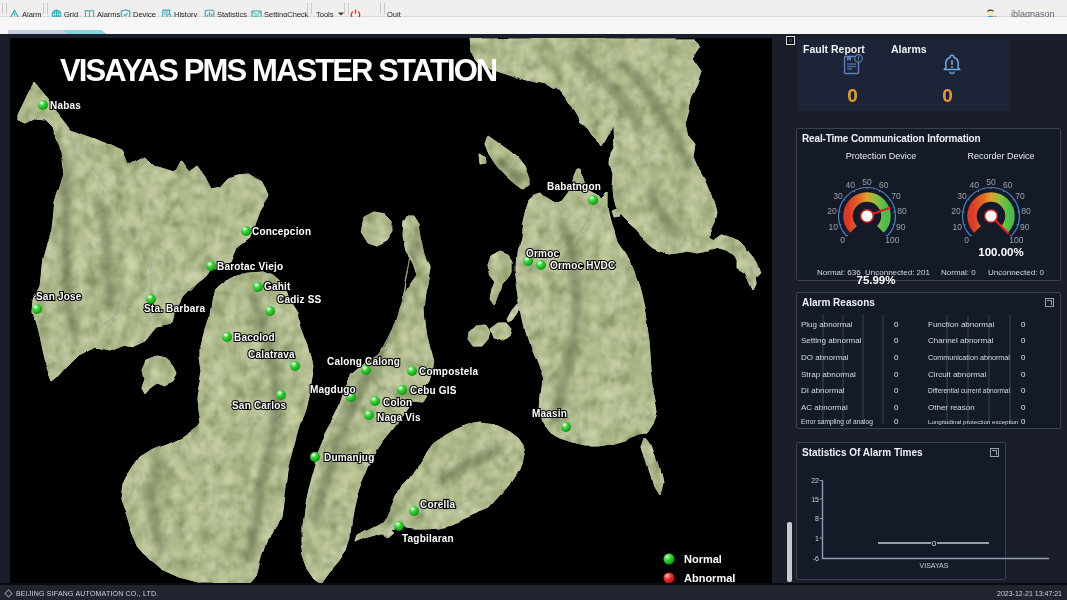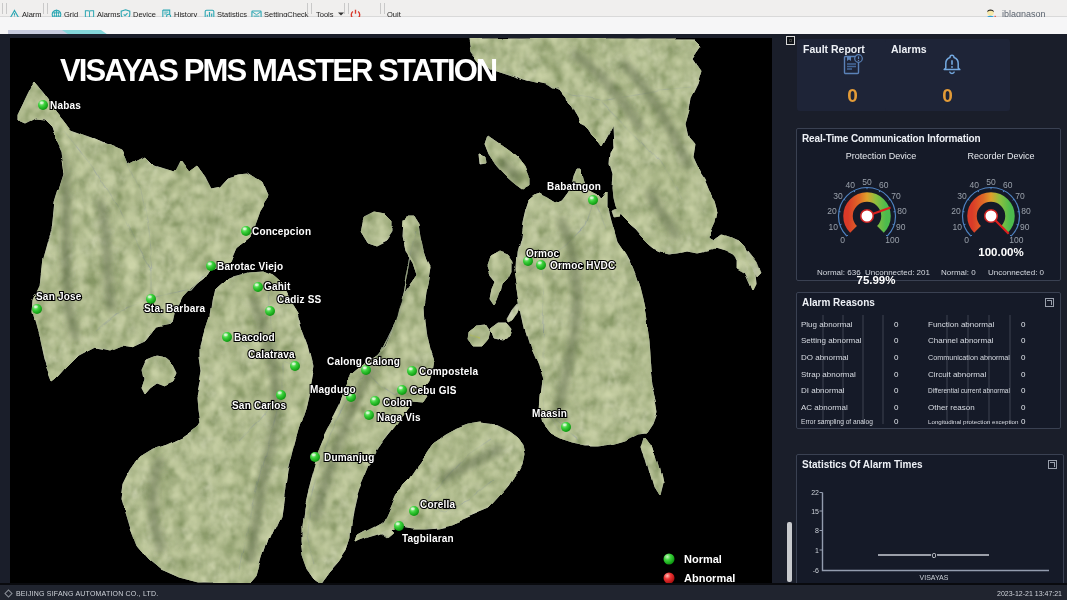--- a/index.html
+++ b/index.html
@@ -113,21 +113,21 @@
   </div>
   <div class="tsep" style="left:380px;"></div>
   <div class="titem" style="left:984px;">
     <svg width="13" height="13" viewBox="0 0 14 14">
           <path d="M3.5 5.2 a3.5 3.3 0 1 1 7 0 a3.5 3.3 0 1 1 -7 0" fill="#f7e8a8"></path>
           <path d="M3.4 4.6 a3.6 3 0 0 1 7.2 0 c-1.2-1.1-2-1.6-3.6-1.6 s-2.6.6-3.6 1.6" fill="#262626"></path>
           <path d="M1.6 13 c.2-2.8 2.4-4.6 5.4-4.6 s5.2 1.8 5.4 4.6 Z" fill="#2f9fd8"></path>
           <path d="M9.4 12.6 l1.8-3.4 l1.3.7 l-1.8 3.4 l-1.6.4 Z" fill="#e8872c"></path>
           <path d="M11.2 9.2 l.6-1 l1.2.7 l-.5 1 Z" fill="#e05050"></path>
         </svg>
-    <span style="color:#5b6470; font-size:9px; margin-left:3px;">jblagnason</span>
+    <span style="color:#5b6470; font-size:9px; margin-left:12px;">jblagnason</span>
   </div>
 </div>
 <div id="tabbar">
   <div class="tab" id="tab-grid">Grid</div>
   <div class="tab" id="tab-home">Home Page</div>
 </div>
 
 <div id="content">
   <svg id="mapsvg" width="762" height="545" viewBox="10 38 762 545">
     <defs>
@@ -437,21 +437,21 @@
             <text x="224" y="50">0</text>
             <text x="224" y="67">0</text>
         <text x="224" y="83.5">0</text>
             <text x="224" y="100">0</text>
             <text x="224" y="116.5">0</text>
             <text x="224" y="131">0</text>
       </g>
     </svg>
   </div>
 
-  <div class="sect" id="stats" style="left:796px; top:420px; width:268px; height:138px;padding-left:24px;">
+  <div class="sect" id="stats" style="left:796px; top:408px; width:210px; height:138px;padding-left:24px;">
     <div class="st">Statistics Of Alarm Times</div>
     <div class="linkico"></div>
     <svg id="stsvg" width="264" height="136" style="position:absolute;left:0;top:0;" font-family="Liberation Sans,sans-serif">
       <path d="M25.5 37.5 V115.5 H252" fill="none" stroke="#939cae" stroke-width="1.4"></path>
       <path d="M25.5 37.5 h-3 M25.5 56 h-3 M25.5 75.5 h-3 M25.5 95 h-3" stroke="#939cae" stroke-width="1"></path>
       <g font-size="7" fill="#ccd1d8" text-anchor="end">
         <text x="22" y="40">22</text>
             <text x="22" y="58.5">15</text>
             <text x="22" y="78">8</text>
         <text x="22" y="97.5">1</text>

